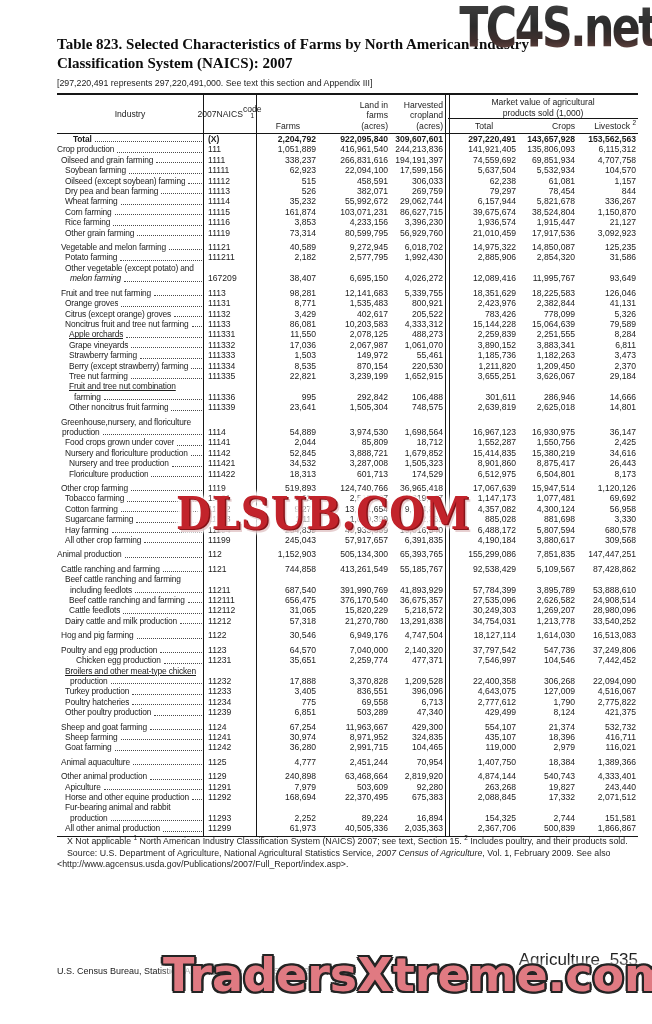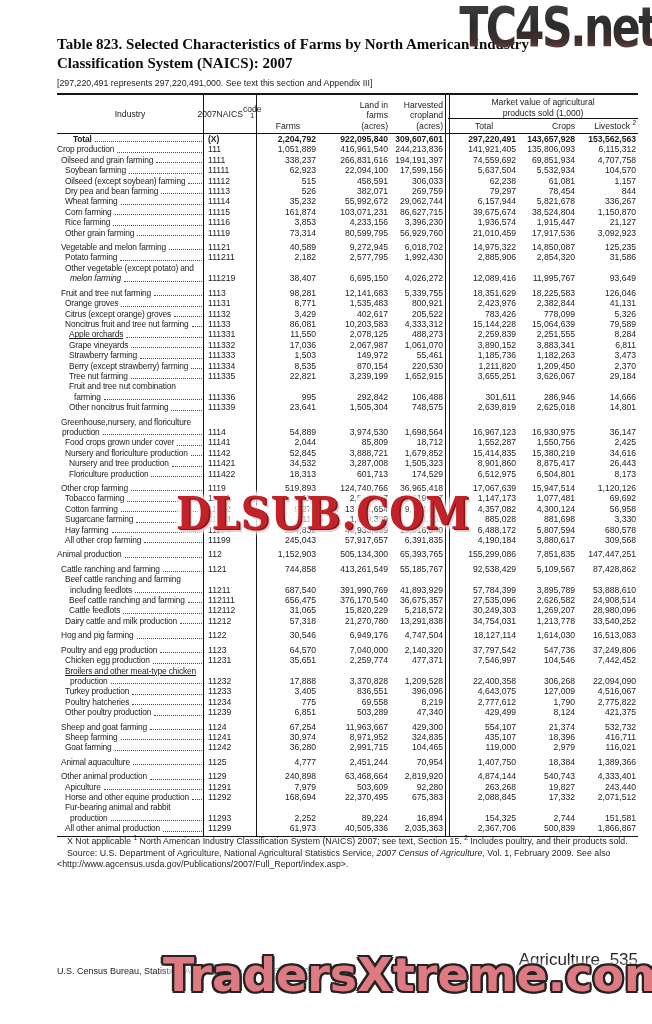--- a/index.html
+++ b/index.html
@@ -326,21 +326,21 @@
           <div class="c-num n5">31,586</div>
         </div>
         <div class="trow">
           <div class="c-ind">
             <div class="lbl1" style="padding-left: 8px;">Other vegetable (except potato) and</div>
             <div class="lbl2">
               <span class="txt" style="padding-left: 13px; font-style: italic;">melon farming</span>
               <span class="lead"></span>
             </div>
           </div>
-          <div class="c-code">111219</div>
+          <div class="c-code">167209</div>
           <div class="c-num n0">38,407</div>
           <div class="c-num n1">6,695,150</div>
           <div class="c-num n2">4,026,272</div>
           <div class="nsp"></div>
           <div class="c-num n3">12,089,416</div>
           <div class="c-num n4">11,995,767</div>
           <div class="c-num n5">93,649</div>
         </div>
         <div class="trow gap">
           <div class="c-ind">
@@ -481,21 +481,21 @@
           <div class="c-num n0">22,821</div>
           <div class="c-num n1">3,239,199</div>
           <div class="c-num n2">1,652,915</div>
           <div class="nsp"></div>
           <div class="c-num n3">3,655,251</div>
           <div class="c-num n4">3,626,067</div>
           <div class="c-num n5">29,184</div>
         </div>
         <div class="trow">
           <div class="c-ind">
-            <div class="lbl1" style="padding-left: 12px;">Fruit and tree nut combination</div>
+            <div class="lbl1" style="padding-left: 12px; text-decoration: underline;">Fruit and tree nut combination</div>
             <div class="lbl2">
               <span class="txt" style="padding-left: 17px;">farming</span>
               <span class="lead"></span>
             </div>
           </div>
           <div class="c-code">111336</div>
           <div class="c-num n0">995</div>
           <div class="c-num n1">292,842</div>
           <div class="c-num n2">106,488</div>
           <div class="nsp"></div>
@@ -821,21 +821,21 @@
           <div class="c-num n1">7,040,000</div>
           <div class="c-num n2">2,140,320</div>
           <div class="nsp"></div>
           <div class="c-num n3">37,797,542</div>
           <div class="c-num n4">547,736</div>
           <div class="c-num n5">37,249,806</div>
         </div>
         <div class="trow">
           <div class="c-ind">
             <div class="lbl2">
-              <span class="txt" style="padding-left: 8px;">Chicken egg production</span>
+              <span class="txt" style="padding-left: 8px; margin-left: 11px;">Chicken egg production</span>
               <span class="lead"></span>
             </div>
           </div>
           <div class="c-code">11231</div>
           <div class="c-num n0">35,651</div>
           <div class="c-num n1">2,259,774</div>
           <div class="c-num n2">477,371</div>
           <div class="nsp"></div>
           <div class="c-num n3">7,546,997</div>
           <div class="c-num n4">104,546</div>
@@ -877,21 +877,21 @@
         <div class="trow">
           <div class="c-ind">
             <div class="lbl2">
               <span class="txt" style="padding-left: 8px;">Poultry hatcheries</span>
               <span class="lead"></span>
             </div>
           </div>
           <div class="c-code">11234</div>
           <div class="c-num n0">775</div>
           <div class="c-num n1">69,558</div>
-          <div class="c-num n2">8,219</div>
+          <div class="c-num n2">6,713</div>
           <div class="nsp"></div>
           <div class="c-num n3">2,777,612</div>
           <div class="c-num n4">1,790</div>
           <div class="c-num n5">2,775,822</div>
         </div>
         <div class="trow">
           <div class="c-ind">
             <div class="lbl2">
               <span class="txt" style="padding-left: 8px;">Other poultry production</span>
               <span class="lead"></span>

